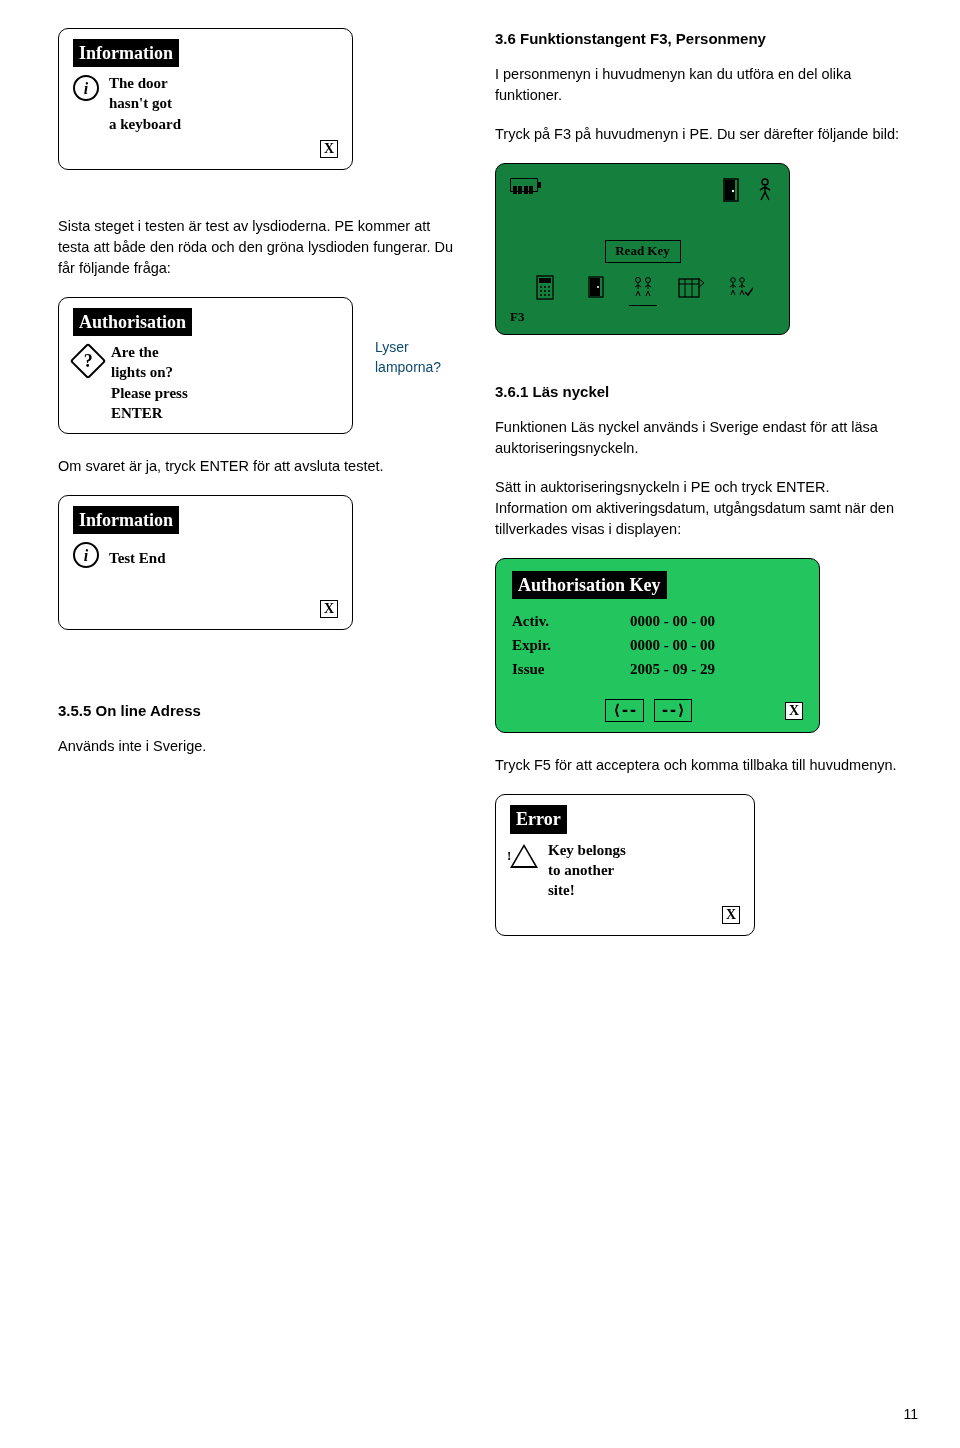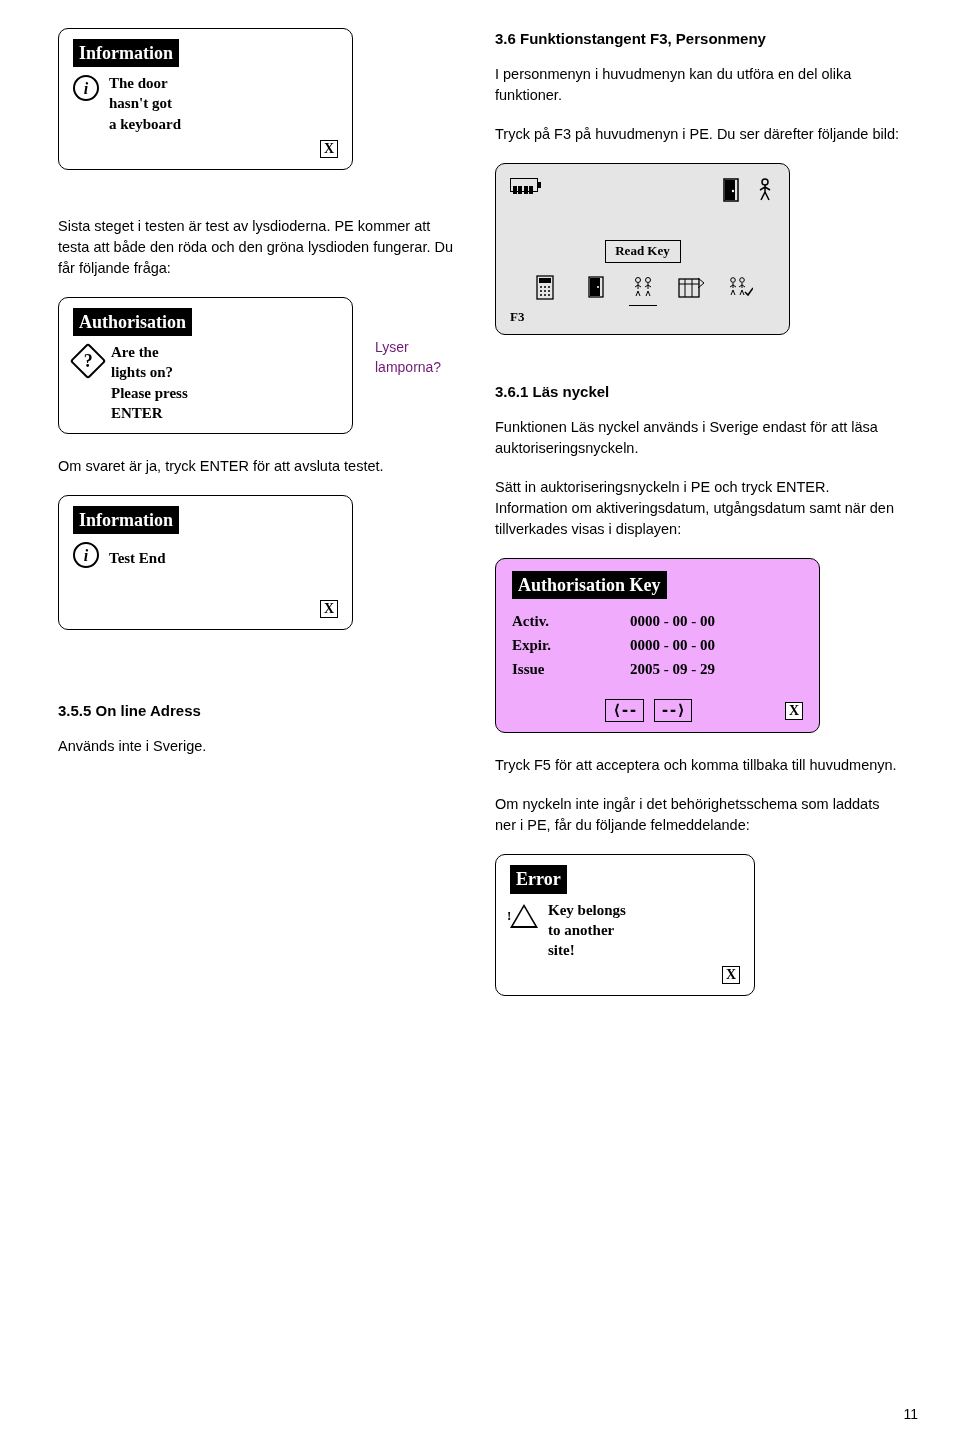--- a/index.html
+++ b/index.html
@@ -22,21 +22,21 @@
     flex: 1;
     min-width: 0;
   }
   .para { margin-bottom: 18px; }
   .heading {
     font-weight: 700;
     margin-bottom: 14px;
     font-size: 15px;
   }
   .blue {
-    color: #701a75;
+    color: #0c4a6e;
     font-size: 14px;
   }
   .screen {
     width: 295px;
     border: 1.5px solid #000;
     border-radius: 10px;
     padding: 10px 14px 10px 14px;
     margin-bottom: 22px;
     background: #fff;
     font-family: "Times New Roman", serif;
@@ -114,21 +114,21 @@
     font-family: serif; font-weight: 700; font-size: 13px;
     z-index: 2;
   }
 
   .readkey-outer {
     width: 295px;
     border: 1.5px solid #000;
     border-radius: 10px;
     padding: 14px 14px 8px 14px;
     margin-bottom: 22px;
-    background: #e5e5e5;
+    background: #15803d;
     font-family: "Times New Roman", serif;
   }
   .rk-top {
     display: flex; justify-content: space-between; align-items: flex-start;
     margin-bottom: 36px;
   }
   .rk-topright { display: flex; gap: 14px; }
   .rk-button {
     display: block;
     border: 1.5px solid #000;
@@ -157,21 +157,21 @@
   }
   .ic-batt::after { content:''; position:absolute; right:-4px; top:3px; width:3px; height:6px; background:#000; }
   .ic-batt .bar { display:inline-block; width:4px; height:8px; background:#000; margin:1.5px 0 0 1.5px; }
 
   .auth-screen {
     width: 325px;
     border: 1.5px solid #000;
     border-radius: 10px;
     padding: 12px 16px 10px 16px;
     margin-bottom: 22px;
-    background: #f0abfc;
+    background: #22c55e;
     font-family: "Times New Roman", serif;
   }
   .auth-row {
     display: flex; justify-content: space-between; font-weight: 700; font-size: 15px;
     margin-bottom: 2px;
   }
   .auth-row .lbl { width: 60px; }
   .auth-nav {
     display: flex; justify-content: space-between; align-items: center;
     margin-top: 18px;
@@ -376,21 +376,20 @@
         <span></span>
         <span class="arrows">
           <span class="arrg">⟨--</span>
           <span class="arrg">--⟩</span>
         </span>
         <span class="xbox">X</span>
       </div>
     </div>
 
     <p class="para">Tryck F5 för att acceptera och komma tillbaka till huvudmenyn.</p>
-    <p class="para">Om nyckeln inte ingår i det behörighetsschema som laddats ner i PE, får du följande felmeddelande:</p>
 
     <div class="screen" style="width:260px;">
       <span class="scr-title">Error</span>
       <div class="scr-body">
         <div style="position:relative;">
           <div class="glyph-warn"></div>
           <span class="glyph-warn-ex">!</span>
         </div>
         <div class="scr-lines">
           <div>Key belongs</div>

